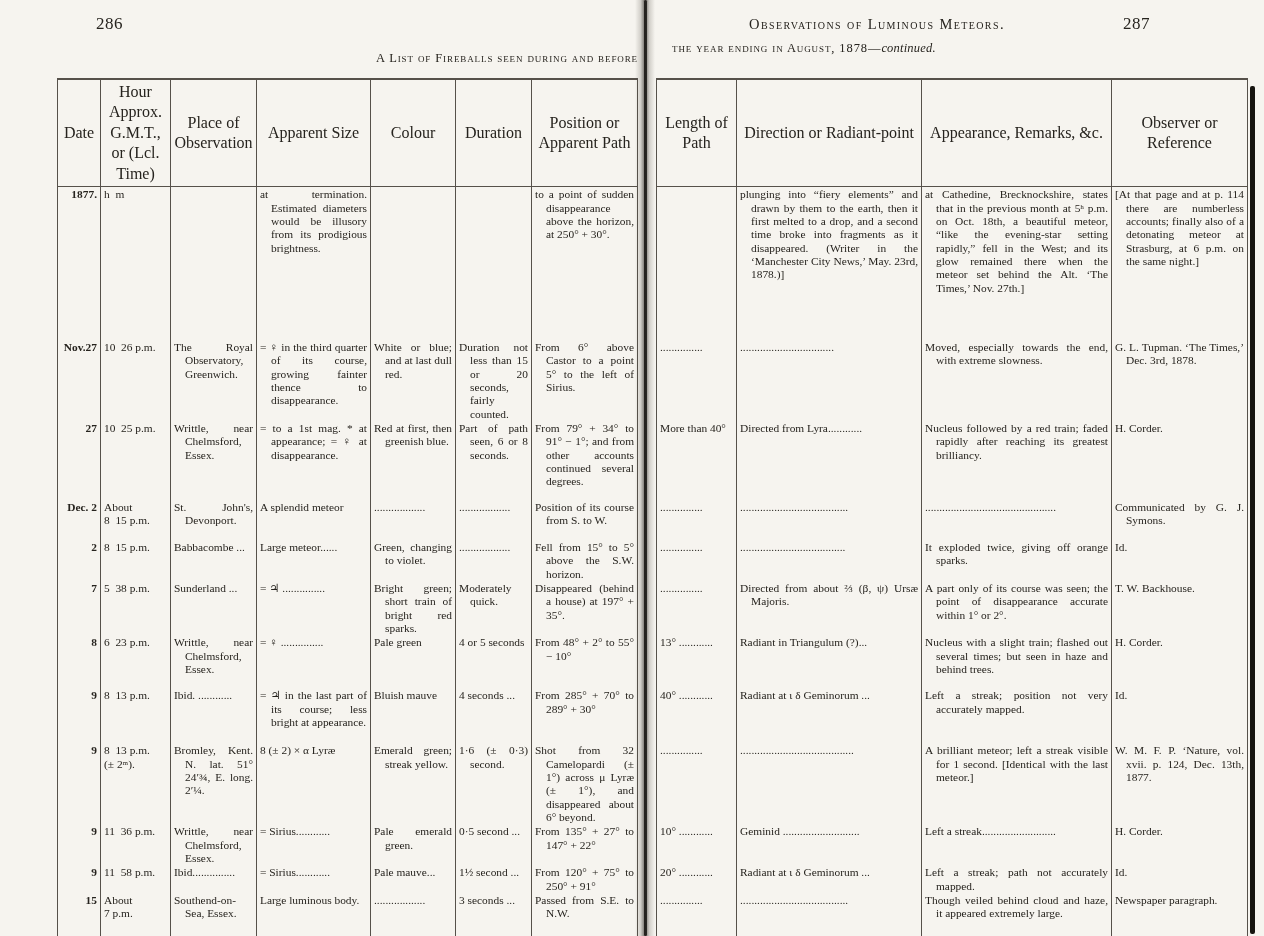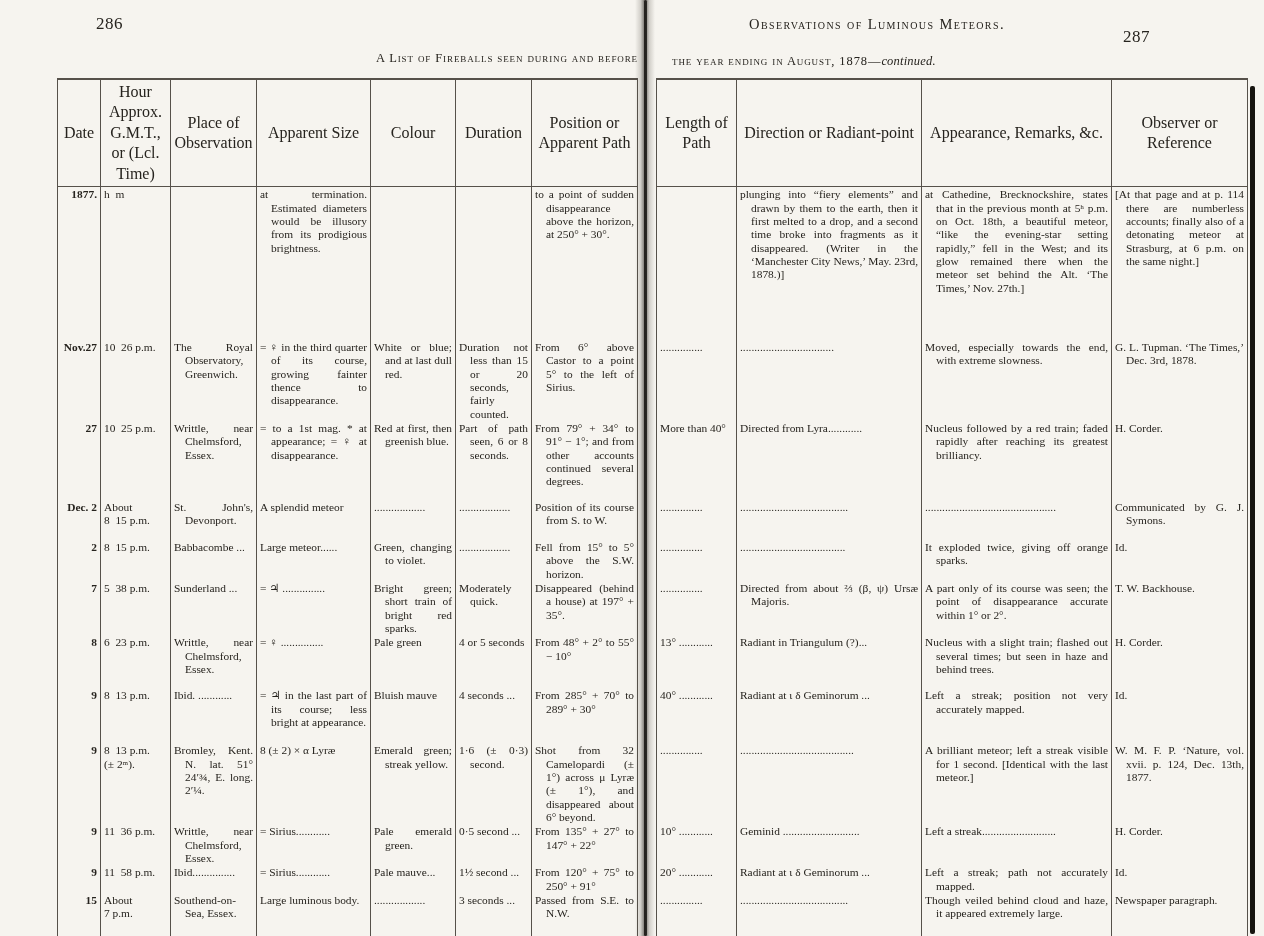--- a/index.html
+++ b/index.html
@@ -59,22 +59,22 @@
 </style>
 </head>
 <body>
 
 <div class="spread">
 
   <div class="pagenum" style="left:96px;top:14px;">286</div>
   <div class="caption" style="left:160px;top:51px;width:478px;text-align:right;">A List of Fireballs seen during and before</div>
 
   <div class="runtitle" style="left:577px;top:16px;width:600px;font-family:Liberation Serif, serif;">Observations of Luminous Meteors.</div>
-  <div class="pagenum" style="left:1090px;top:14px;width:60px;text-align:right;margin-top:13px;">287</div>
-  <div class="caption" style="left:672px;top:54px;font-family:Liberation Serif, serif;">
+  <div class="pagenum" style="left:1090px;top:14px;width:60px;text-align:right;">287</div>
+  <div class="caption" style="left:672px;top:41px;font-family:Liberation Serif, serif;">
     <span>the year ending in August, 1878—</span><span class="cont">continued.</span>
   </div>
 
   <table id="maintable">
     <colgroup>
       <col style="width:43px">
         <col style="width:70px">
         <col style="width:86px">
       <col style="width:114px">
         <col style="width:85px">

